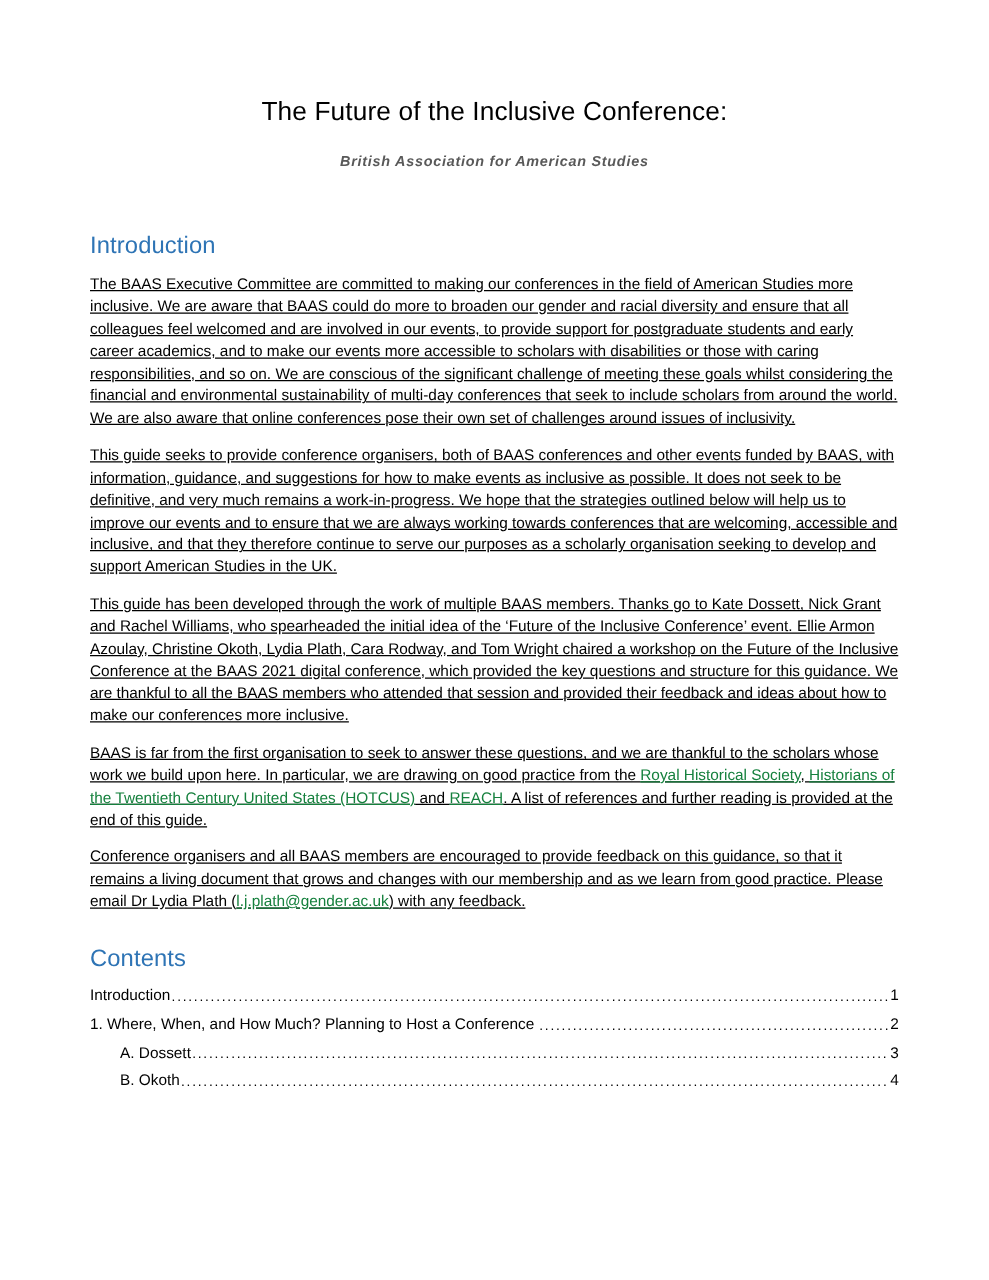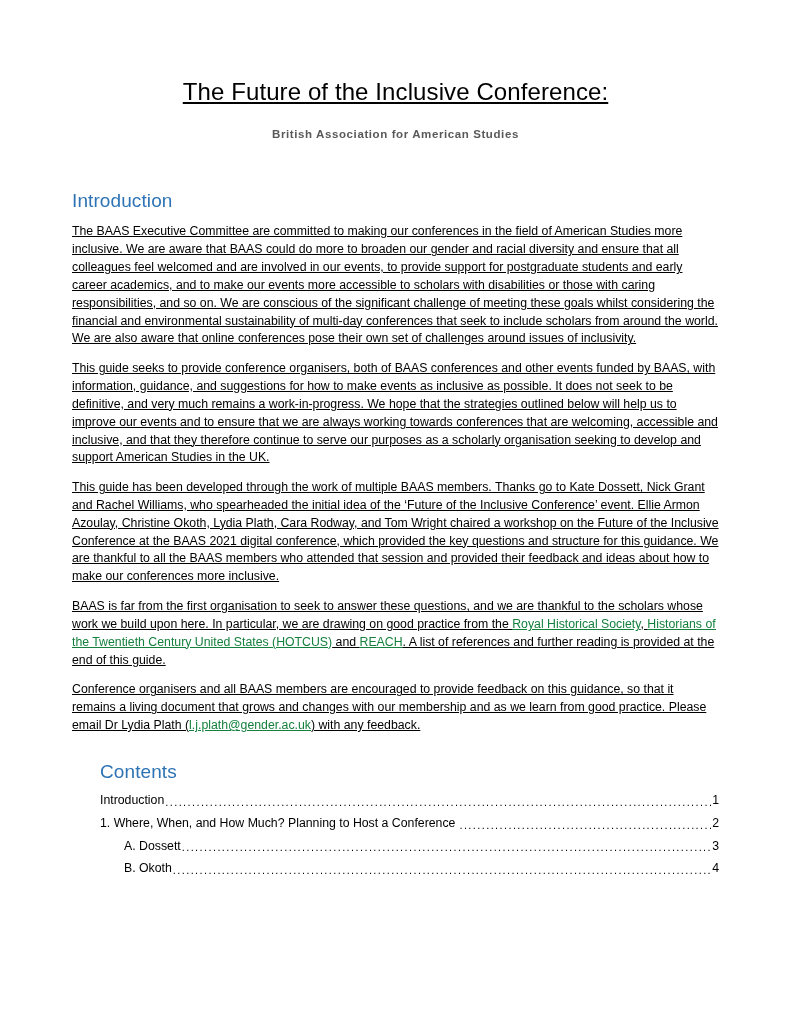--- a/index.html
+++ b/index.html
@@ -17,39 +17,39 @@
   .page {
     position: relative;
     width: 791px;
     height: 1024px;
     box-sizing: border-box;
     padding: 62px 72px 0 72px;
     background: #ffffff;
   }
   .doc-title {
     text-align: center;
-    font-size: 24px;
+    font-size: 21px;
     line-height: 1.35;
     font-weight: 400;
     color: #000000;
     letter-spacing: 0.1px;
     margin: 14px 0 0 0;
-    text-decoration: underline;
   }
   .doc-title .line {
     display: block;
     white-space: nowrap;
   }
   .doc-subtitle {
     text-align: center;
     font-size: 11.5px;
     font-weight: bold;
     color: #595959;
     letter-spacing: 0.6px;
     margin-top: 20px;
+    font-style: italic;
   }
   h2.section-heading {
     color: #2e74b5;
     font-weight: 400;
     font-size: 19px;
     margin: 0;
     padding: 0;
     letter-spacing: 0.1px;
   }
   .intro-heading-wrap {
@@ -65,21 +65,20 @@
   }
   p.body-par.first {
     margin-top: 11px;
   }
   a.doc-link {
     color: #15803d;
     text-decoration: underline;
   }
   .contents-heading-wrap {
     margin-top: 26px;
-    margin-left: 28px;
   }
   .toc {
     margin-top: 9px;
   }
   .toc-row {
     display: flex;
     align-items: flex-end;
     font-size: 12.3px;
     line-height: 1.45;
     margin-top: 5px;

